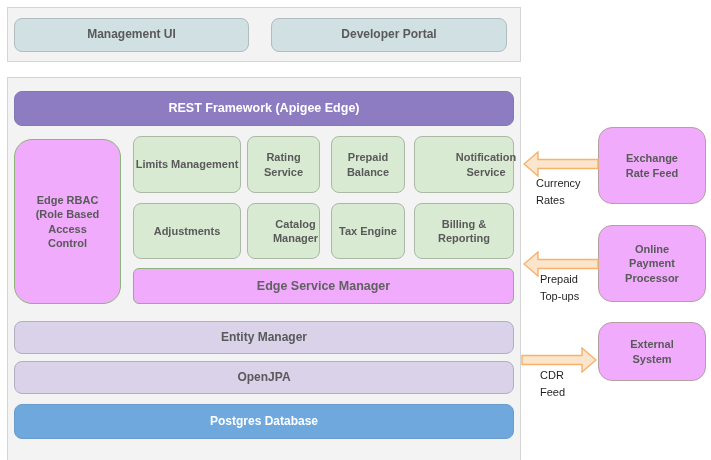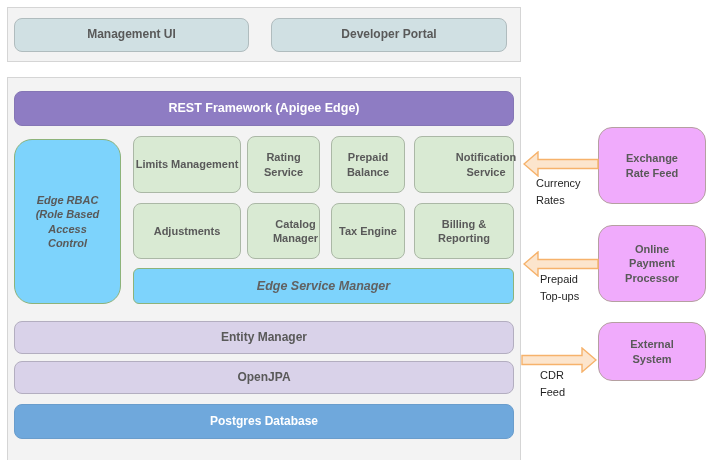--- a/index.html
+++ b/index.html
@@ -11,21 +11,21 @@
     position:absolute;background:#f3f3f3;border:1px solid #d5d5d5;box-sizing:border-box;
   }
   .box{
     position:absolute;display:flex;align-items:center;justify-content:center;
     box-sizing:border-box;text-align:center;font-weight:bold;color:#595959;
     font-size:11px;line-height:1.3;border:1px solid #a9a9a9;border-radius:8px;
   }
   .box .lbl{display:block;white-space:pre-line;}
   .teal{background:#d0e0e3;border-color:#b0bcbe;font-size:12px;}
   .purple{background:#8e7cc3;border-color:#8576b5;color:#ffffff;font-size:12.5px;}
-  .green{background:#7dd3fc;border-color:#8db37a;font-style:italic;}
+  .green{background:#f0abfc;border-color:#8db37a;}
   .lightgreen{background:#d9ead3;border-color:#abb8a6;}
   .lavender{background:#d9d2e9;border-color:#b3aec0;font-size:12px;}
   .blue{background:#6fa8dc;border-color:#6a9dcc;color:#ffffff;font-size:12px;}
   .pink{background:#f0abfc;border-color:#b5a0a1;border-radius:14px;}
   .rbac{border-radius:18px;}
   .esm{border-radius:6px;font-size:12.5px;color:#616161;}
   .flow-label{
     position:absolute;font-size:11px;line-height:1.55;color:#1f1f1f;
     white-space:pre-line;font-weight:normal;
   }

